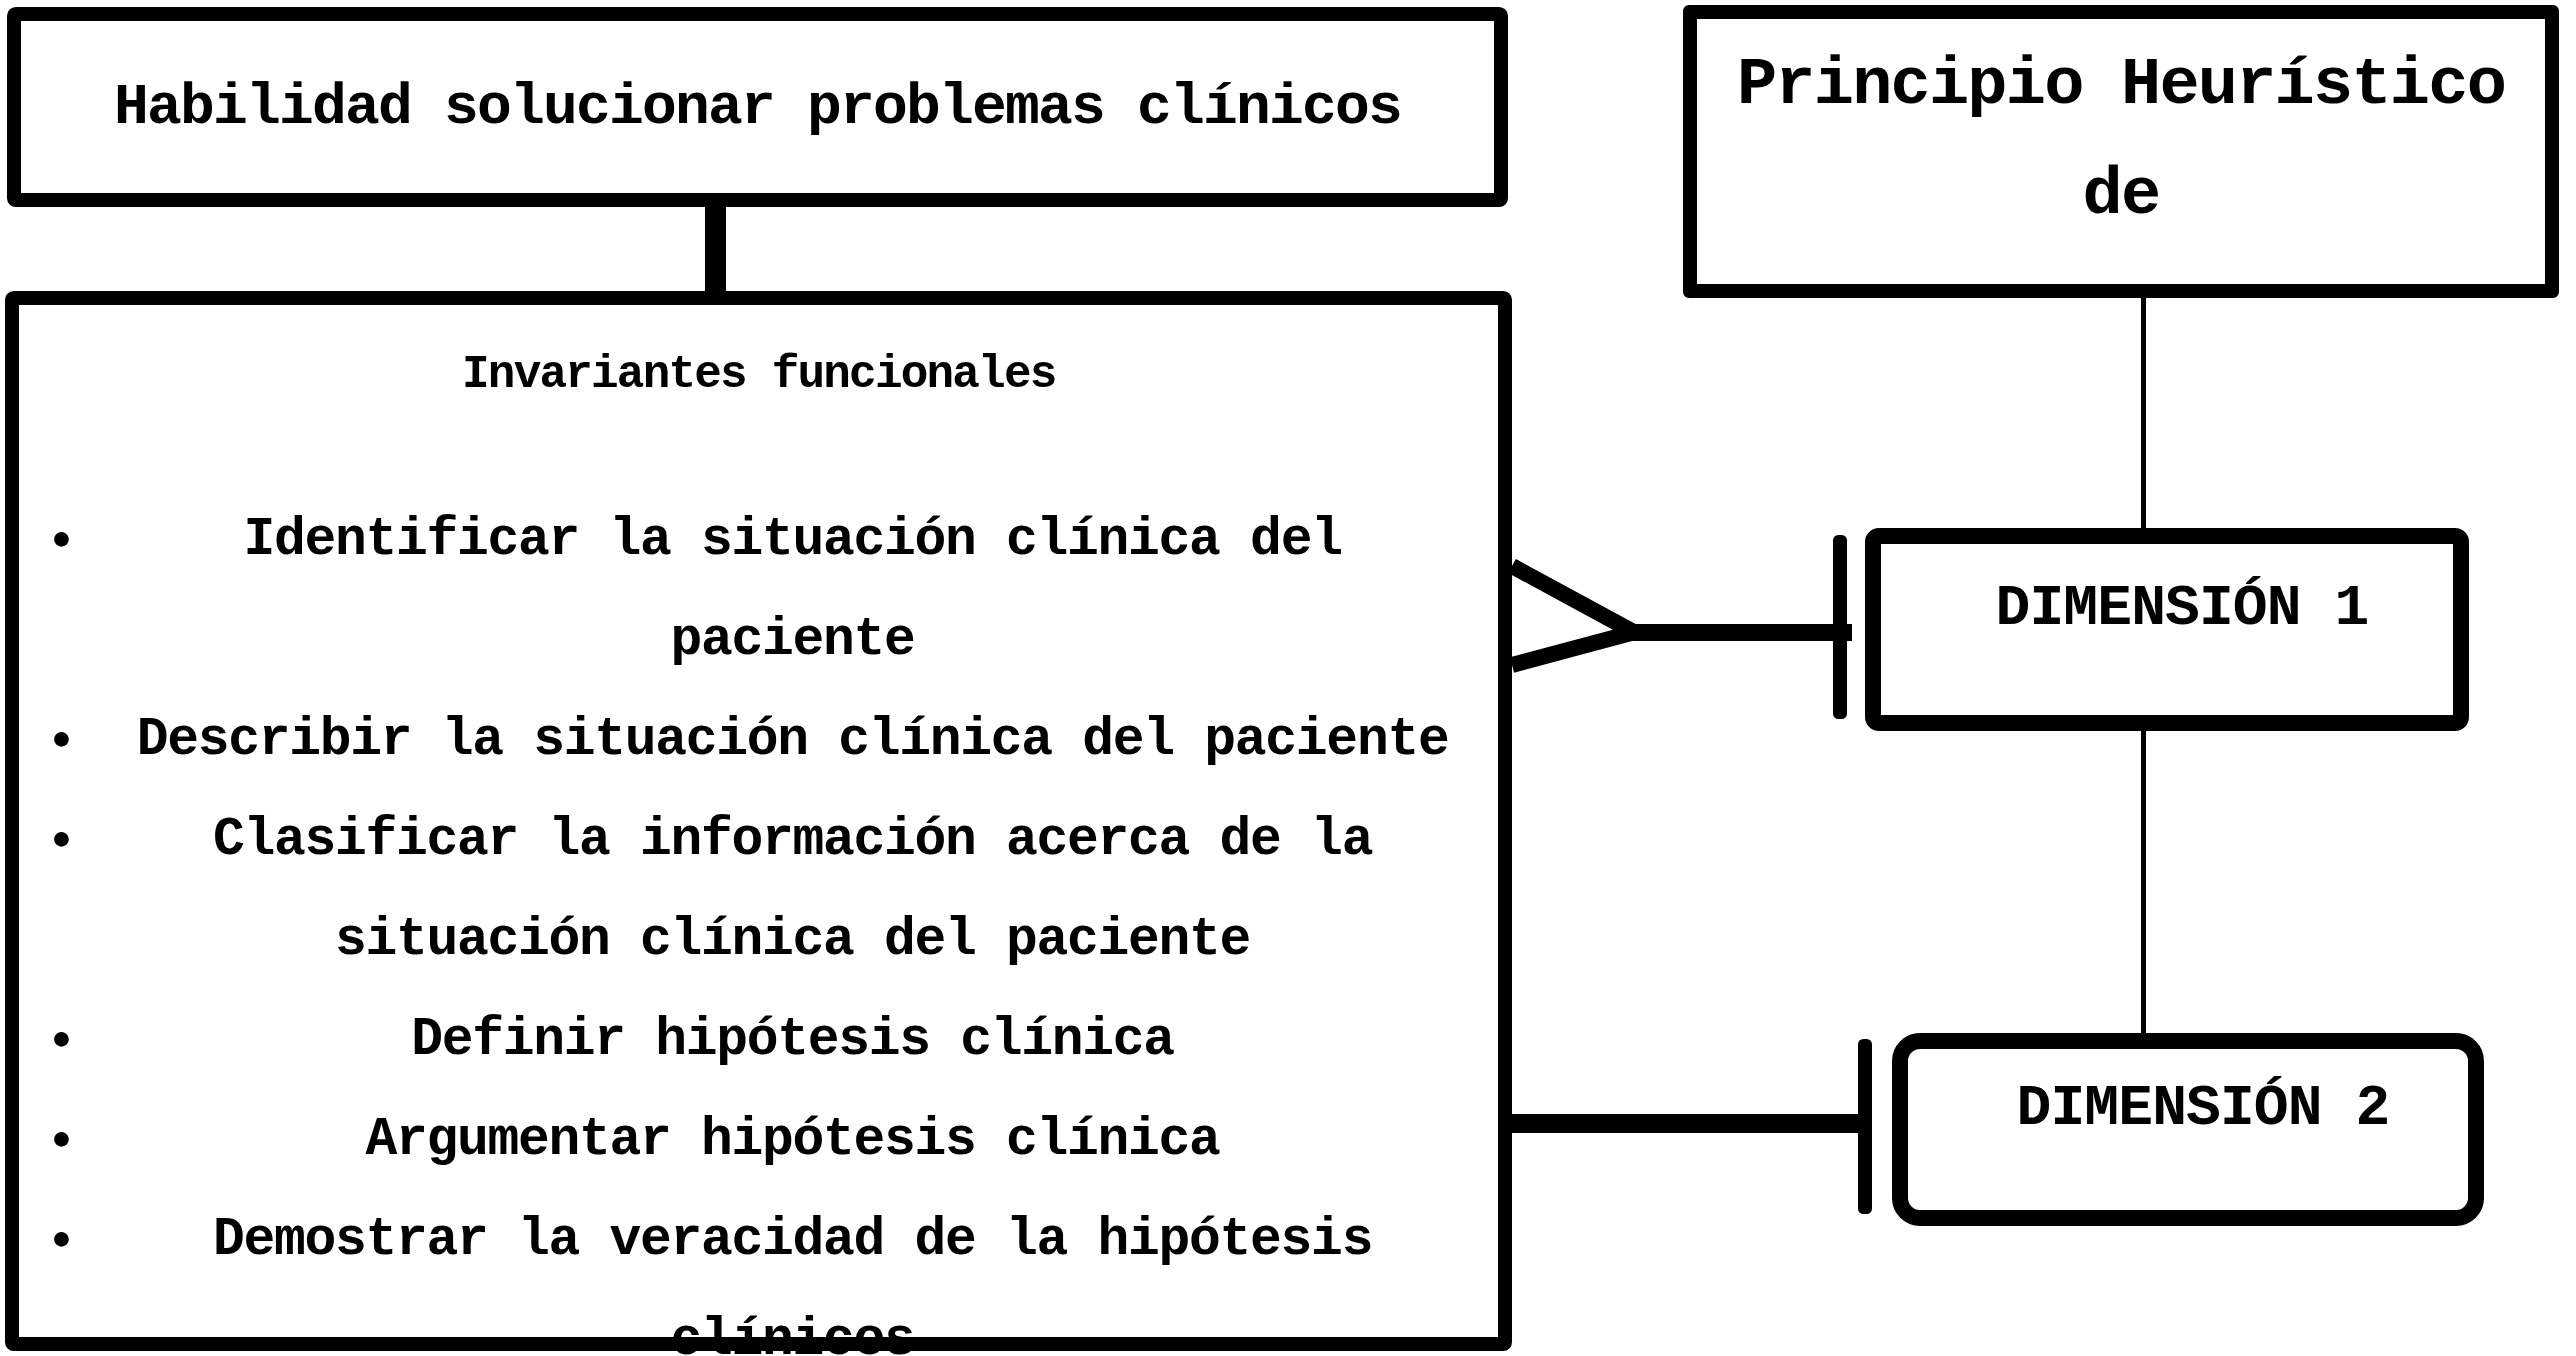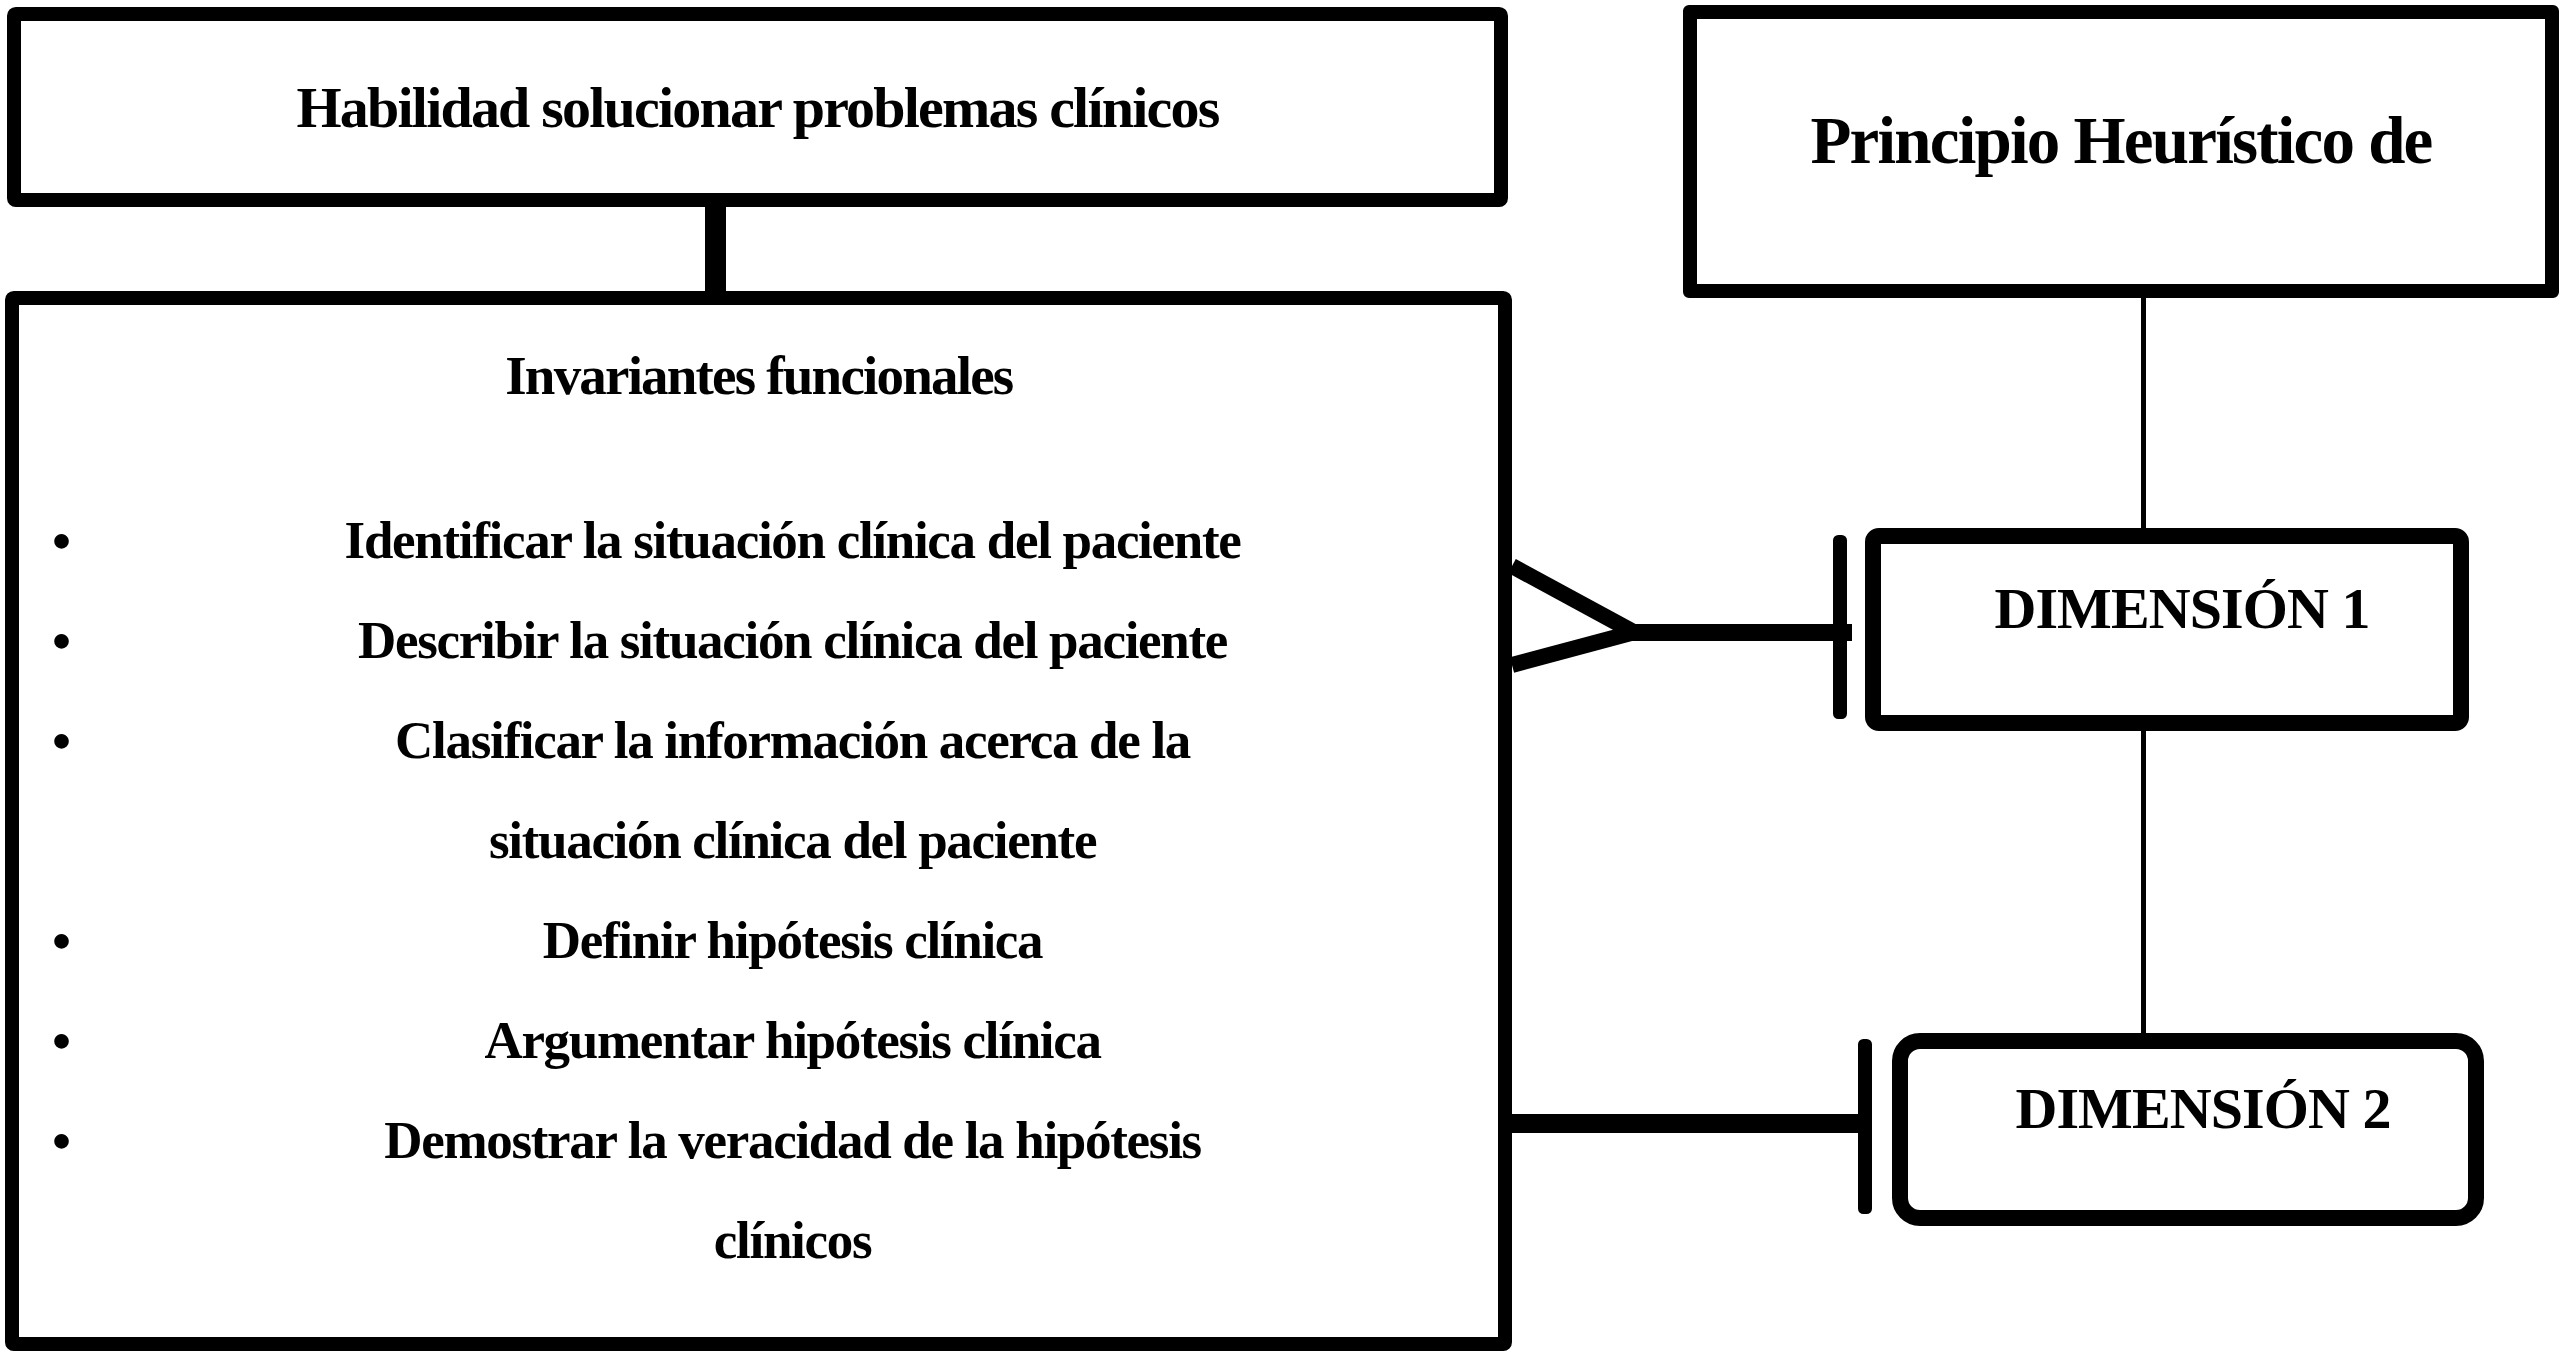--- a/index.html
+++ b/index.html
@@ -6,21 +6,21 @@
     margin: 0;
     padding: 0;
     background: #ffffff;
   }
   .canvas {
     position: relative;
     width: 2576px;
     height: 1356px;
     background: #ffffff;
     overflow: hidden;
-    font-family: Liberation Serif, serif;
+    font-family: Liberation Mono, monospace;
     font-weight: 700;
     color: #000000;
   }
   .abs { position: absolute; }
   .box {
     position: absolute;
     box-sizing: border-box;
     border: 14px solid #000000;
     background: #ffffff;
     display: flex;
@@ -41,21 +41,21 @@
   }
   
   .box-invariantes {
     left: 5.3px; top: 291px; width: 1507px; height: 1060px;
     border-radius: 8.8px;
     display: block;
   }
   .inv-title {
     position: absolute;
     left: 0; right: 0; top: 37px;
-    font-size: 55px; letter-spacing: -1.8px; line-height: 67px;
+    font-size: 46px; letter-spacing: -1.8px; line-height: 67px;
   }
   .bullets {
     position: absolute;
     left: 32px; right: 26.5px; top: 185px;
     margin: 0; padding: 0;
     list-style: none;
     font-size: 53px; letter-spacing: -1.3px; line-height: 100px;
   }
   .bullets li {
     position: relative;

